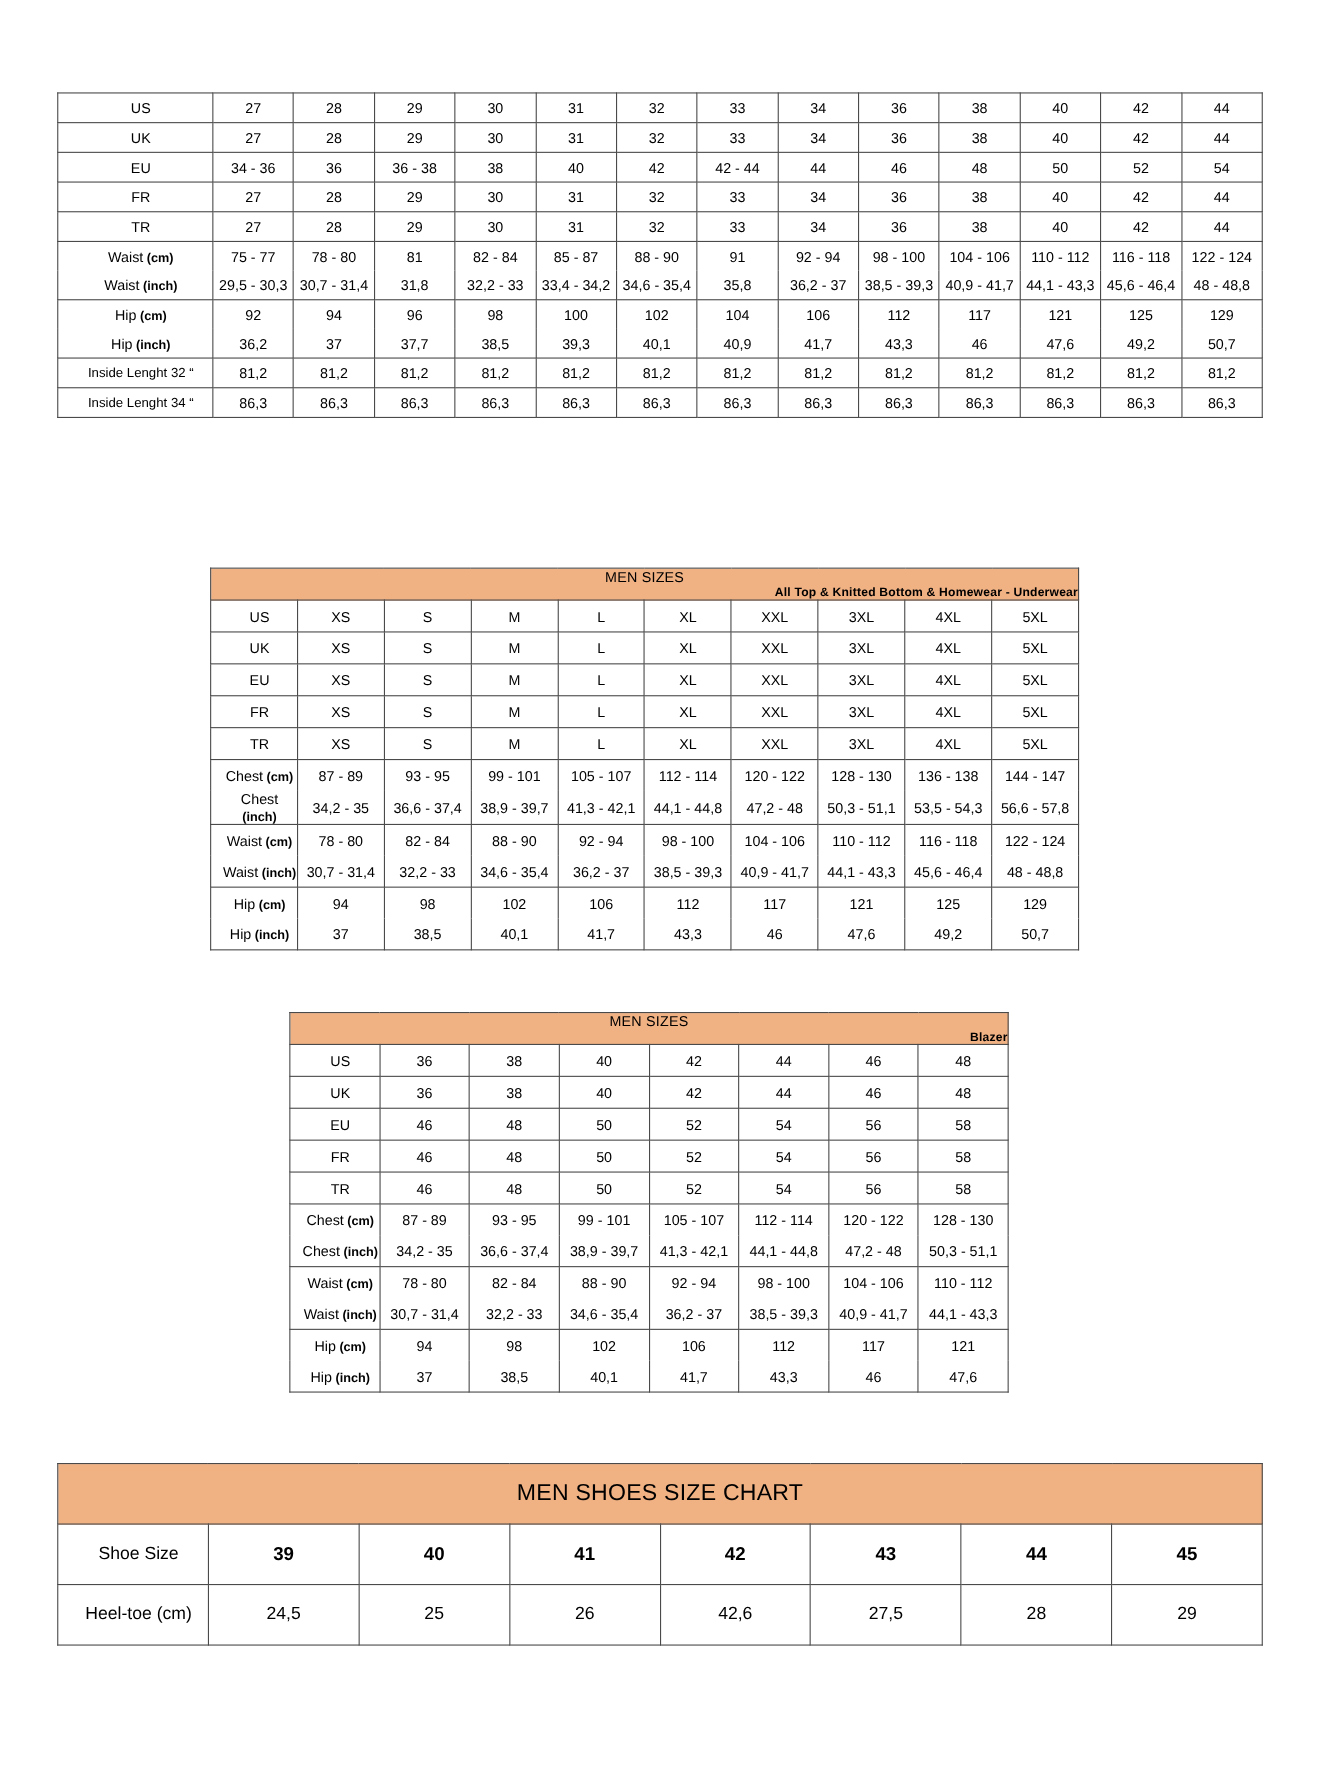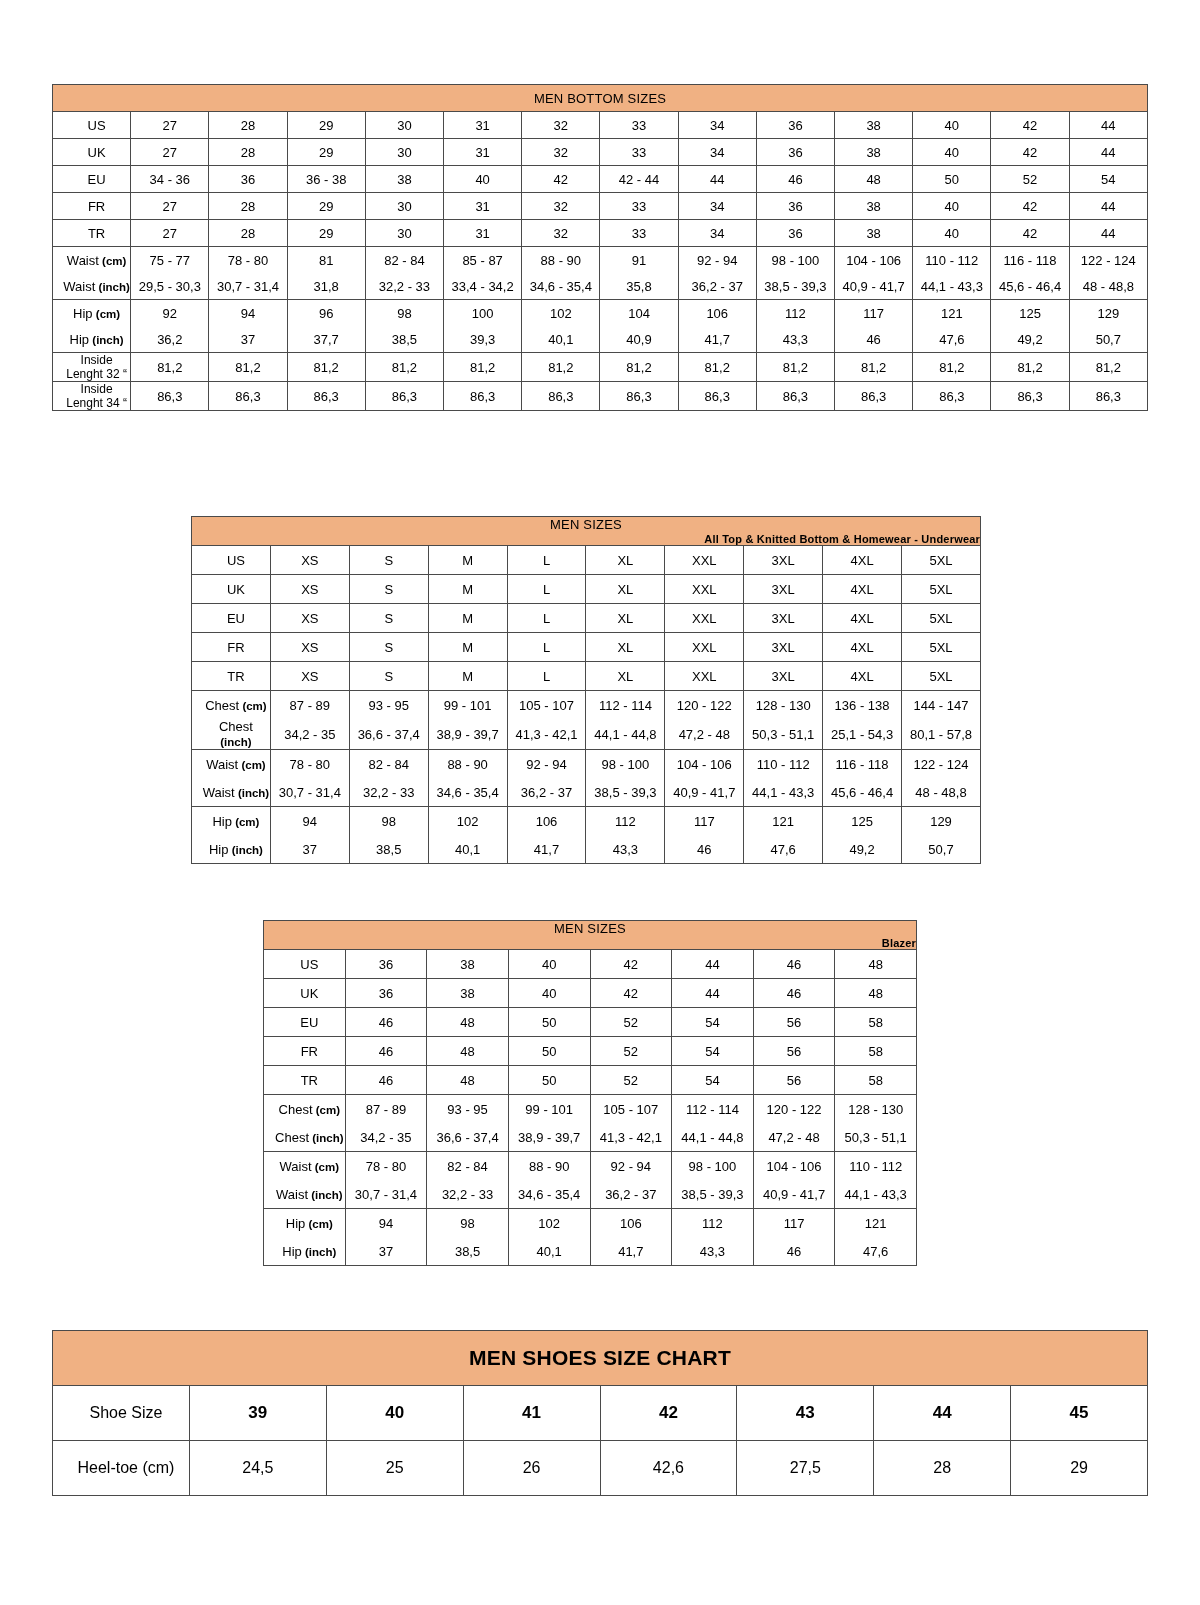--- a/index.html
+++ b/index.html
@@ -101,32 +101,29 @@
   
   #t4 {
     position: absolute;
     left: 52px;
     top: 1330px;
     width: 1096px;
   }
   #t4 td { height: 54px; font-size: 16px; }
   #t4 .rowlabel { width: 240px; font-size: 16px; }
   #t4 .hdrnum { font-weight: bold; font-size: 17px; }
-  #t4 .title-cell { height: 54px; font-size: 21px; font-weight: bold; }
+  #t4 .title-cell { height: 54px; font-size: 21px; }
 </style>
 </head>
 <body>
 
 <div class="page">
 
   <table class="chart" id="t1">
     <tbody>
-      <tr>
-        <td class="title-cell" colspan="14">MEN BOTTOM SIZES</td>
-      </tr>
     <tr>
           <td class="rowlabel"><span>US</span></td>
           <td>27</td>
           <td>28</td>
           <td>29</td>
           <td>30</td>
           <td>31</td>
           <td>32</td>
           <td>33</td>
           <td>34</td>
@@ -381,22 +378,22 @@
         </tr>
         <tr class="nb-top">
           <td class="rowlabel"><span>Chest</span><span class="unit"> (inch)</span></td>
           <td class="midnum">34,2 - 35</td>
           <td class="smallnum">36,6 - 37,4</td>
           <td class="smallnum">38,9 - 39,7</td>
           <td class="smallnum">41,3 - 42,1</td>
           <td class="smallnum">44,1 - 44,8</td>
           <td class="midnum">47,2 - 48</td>
           <td class="smallnum">50,3 - 51,1</td>
-          <td class="smallnum">25,1 - 54,3</td>
-          <td class="smallnum">80,1 - 57,8</td>
+          <td class="smallnum">53,5 - 54,3</td>
+          <td class="smallnum">56,6 - 57,8</td>
         </tr>
         <tr class="nb-bottom">
           <td class="rowlabel"><span>Waist</span><span class="unit"> (cm)</span></td>
           <td class="midnum">78 - 80</td>
           <td class="midnum">82 - 84</td>
           <td class="midnum">88 - 90</td>
           <td class="midnum">92 - 94</td>
           <td class="midnum">98 - 100</td>
           <td class="midnum">104 - 106</td>
           <td class="midnum">110 - 112</td>

